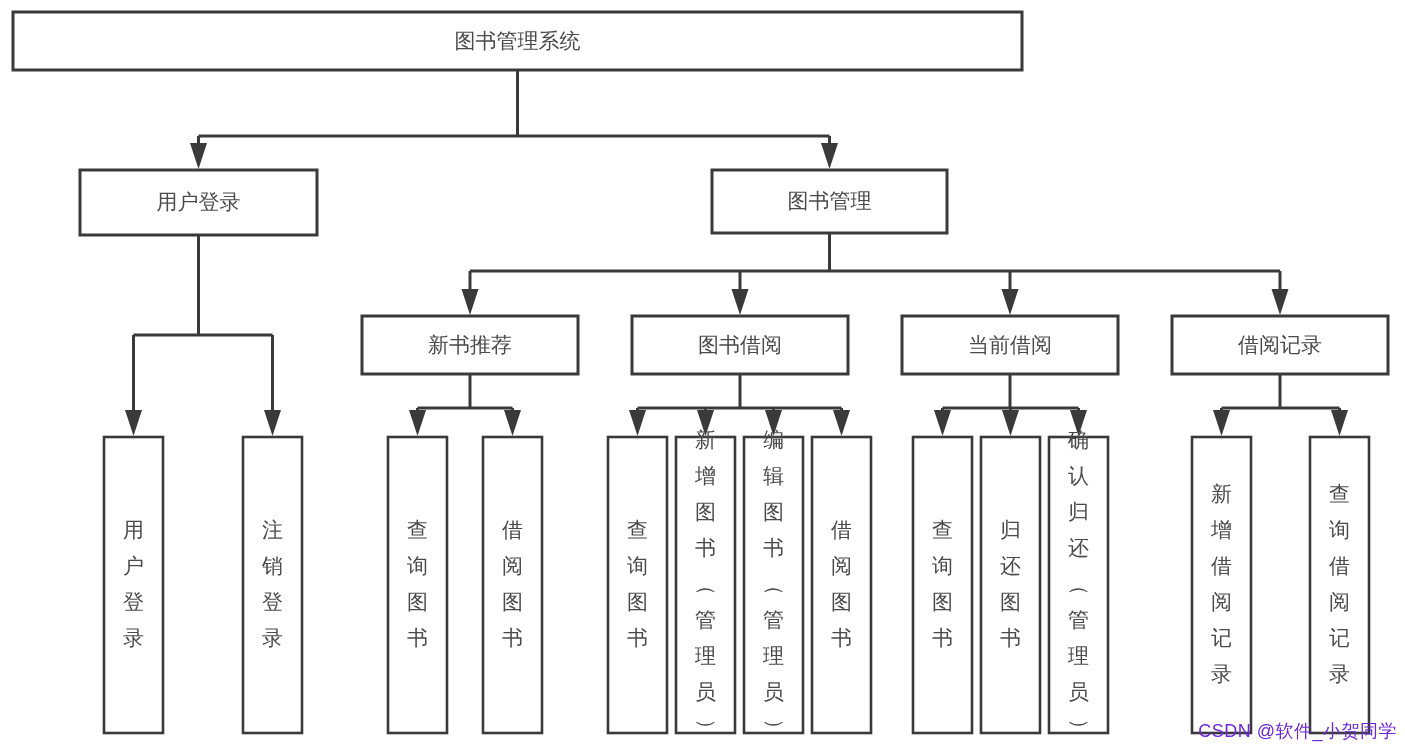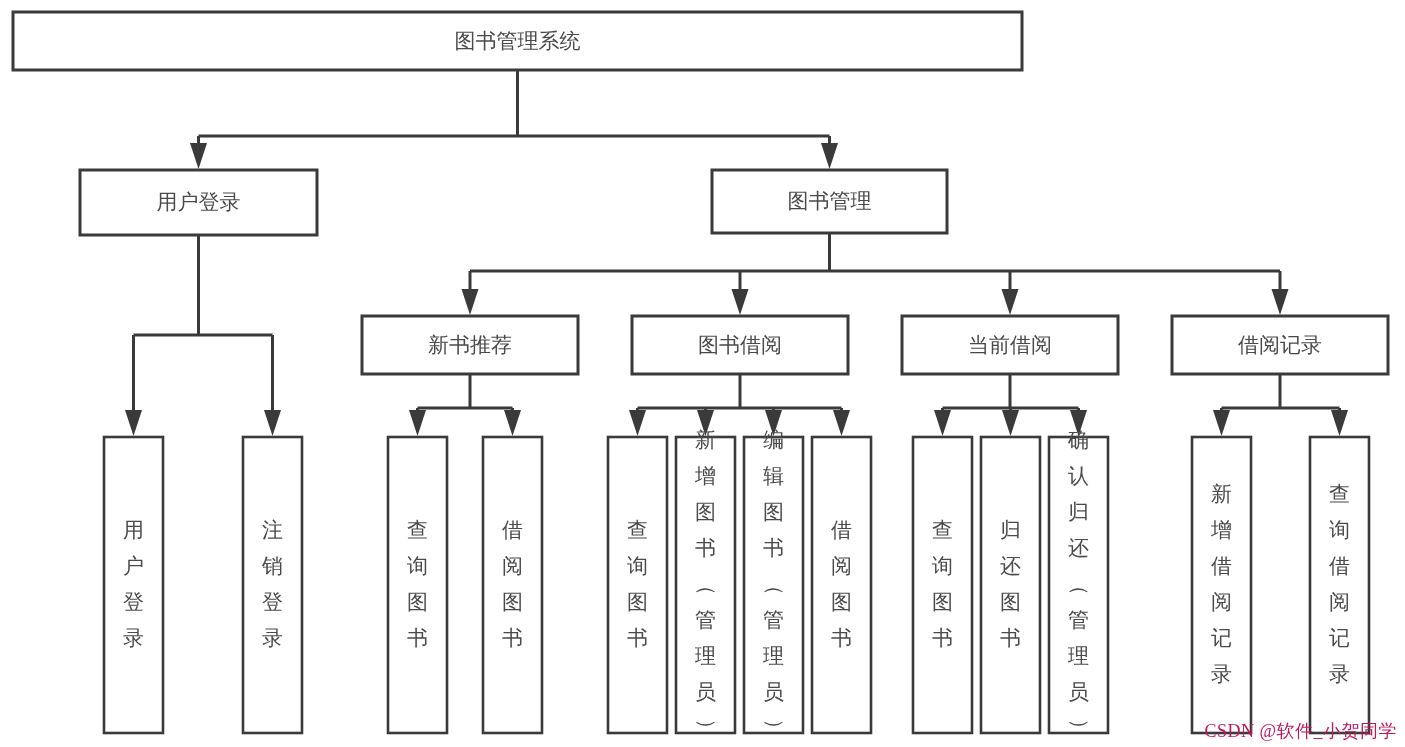--- a/index.html
+++ b/index.html
@@ -44,23 +44,23 @@
     fill:#4a4a4a;
     font-family:"Liberation Sans","DejaVu Sans",sans-serif;
     font-size:21px;
     text-anchor:middle;
     dominant-baseline:middle;
   }
   .watermark{
     position:absolute;
     right:8px;
     bottom:4px;
-    font-family:Liberation Serif, serif;
+    font-family:Liberation Sans, sans-serif;
     font-size:18px;
-    color:#be185d;
+    color:#6d28d9;
     white-space:nowrap;
     letter-spacing:0.5px;
     user-select:none;
   }
 </style>
 </head>
 <body>
 
 <div id="stage">
   <svg id="diagram" viewBox="0 0 1405 747" xmlns="http://www.w3.org/2000/svg">

